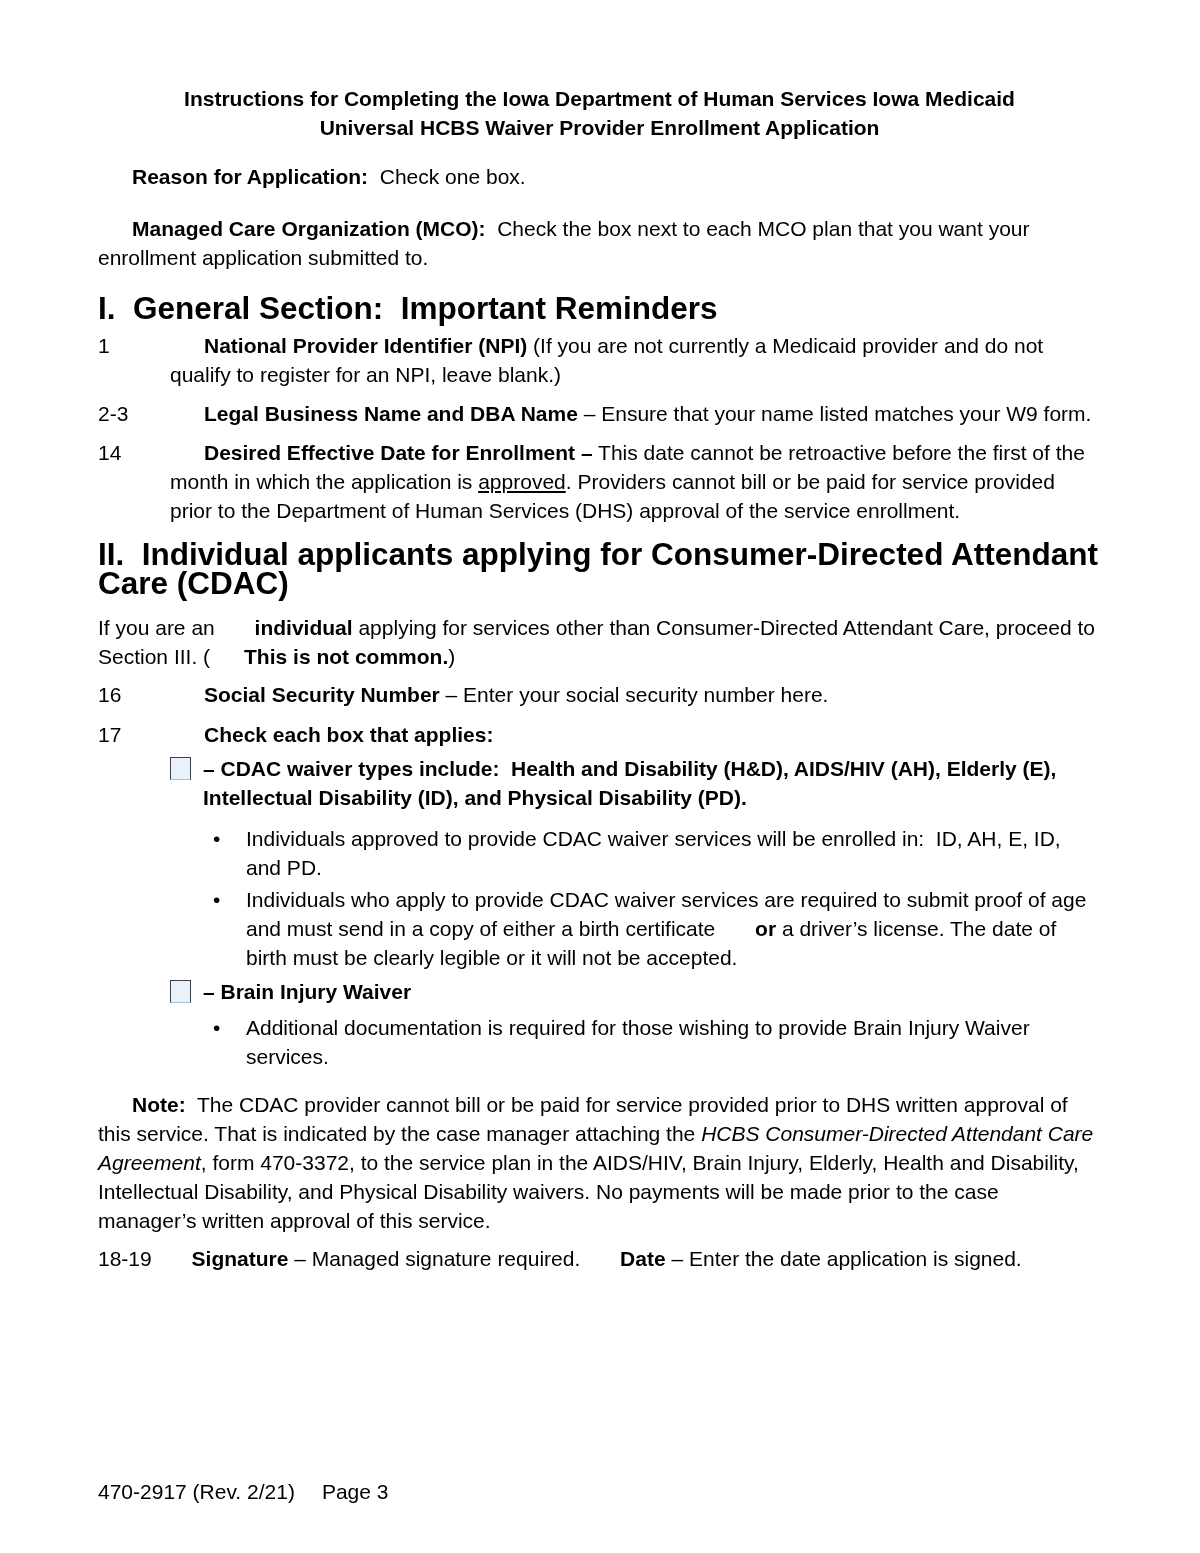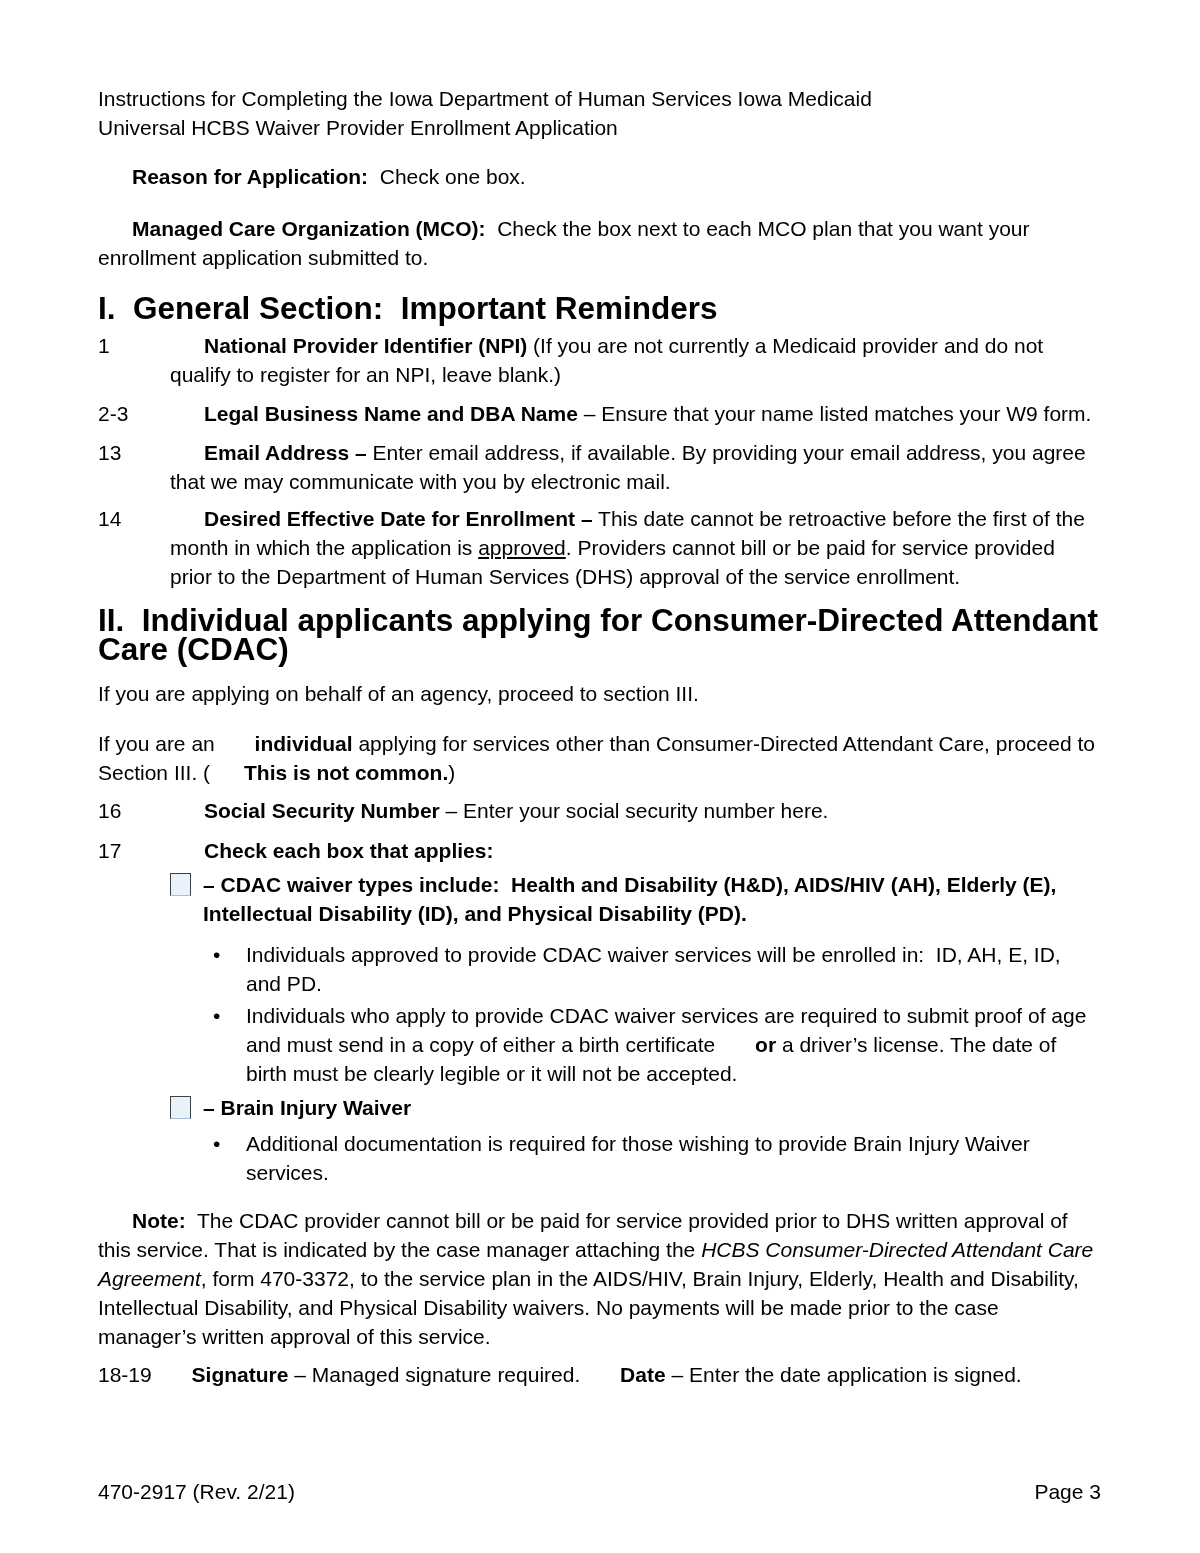--- a/index.html
+++ b/index.html
@@ -12,21 +12,21 @@
   .page {
     position: relative;
     width: 1200px;
     height: 1553px;
     background: #ffffff;
     padding: 84px 99px 0 98px;
     overflow: hidden;
     font-size: 21px;
     line-height: 29px;
   }
-  .title { text-align: left; font-weight: normal; margin-bottom: 20px; }
+  .title { text-align: center; font-weight: bold; margin-bottom: 20px; }
   .para, .heading, .itext, .cbtext, .btext, .num, .footer { white-space: pre-wrap; }
   .heading { font-weight: bold; }
   .b { font-weight: bold; margin-left: 34px; }
   .i { font-style: italic; }
   .u { text-decoration: underline; }
   .item { display: flex; }
   .num { width: 72px; flex-shrink: 0; }
   .itext { flex: 1; }
   .cbrow { display: flex; margin-left: 72px; }
   .checkbox {
@@ -43,21 +43,22 @@
   .cbtext { flex: 1; font-weight: bold; }
   .bullet { display: flex; margin-left: 115px; }
   .dot { width: 33px; flex-shrink: 0; }
   .btext { flex: 1; }
   .footer {
     position: absolute;
     top: 1477px;
     left: 98px;
     right: 99px;
     display: flex;
-    justify-content: space-between;
+    justify-content: flex-start;
+    gap: 27px;
   }
 </style>
 </head>
 <body>
 
 <div class="page">
 
   <div class="title">
     <div>Instructions for Completing the Iowa Department of Human Services Iowa Medicaid</div>
     <div>Universal HCBS Waiver Provider Enrollment Application</div>
@@ -72,33 +73,28 @@
   <div class="item" style="margin-bottom:10px">
     <span class="num">1</span>
     <div class="itext"><span class="b">National Provider Identifier (NPI)</span><span> (If you are not currently a Medicaid provider and do not qualify to register for an NPI, leave blank.)</span></div>
   </div>
 
   <div class="item" style="margin-bottom:10px">
     <span class="num">2-3</span>
     <div class="itext"><span class="b">Legal Business Name and DBA Name</span><span> – Ensure that your name listed matches your W9 form.</span></div>
   </div>
 
-  <div class="item" style="margin-bottom:8px">
-    <span class="num">13</span>
-    <div class="itext"><span class="b">Email Address –</span><span> Enter email address, if available. By providing your email address, you agree that we may communicate with you by electronic mail.</span></div>
-  </div>
 
   <div class="item" style="margin-bottom:15px">
     <span class="num">14</span>
     <div class="itext"><span class="b">Desired Effective Date for Enrollment –</span><span> This date cannot be retroactive before the first of the month in which the application is </span><span class="u">approved</span><span>. Providers cannot bill or be paid for service provided prior to the Department of Human Services (DHS) approval of the service enrollment.</span></div>
   </div>
 
   <h2 class="heading" style="margin-bottom:15px">II.  Individual applicants applying for Consumer-Directed Attendant Care (CDAC)</h2>
 
-  <p class="para" style="margin-bottom:21px">If you are applying on behalf of an agency, proceed to section III.</p>
 
   <p class="para" style="margin-bottom:9px"><span>If you are an </span><span class="b">individual</span><span> applying for services other than Consumer-Directed Attendant Care, proceed to Section III. (</span><span class="b">This is not common.</span><span>)</span></p>
 
   <div class="item" style="margin-bottom:11px">
     <span class="num">16</span>
     <div class="itext"><span class="b">Social Security Number</span><span> – Enter your social security number here.</span></div>
   </div>
 
   <div class="item" style="margin-bottom:5px">
     <span class="num">17</span>

